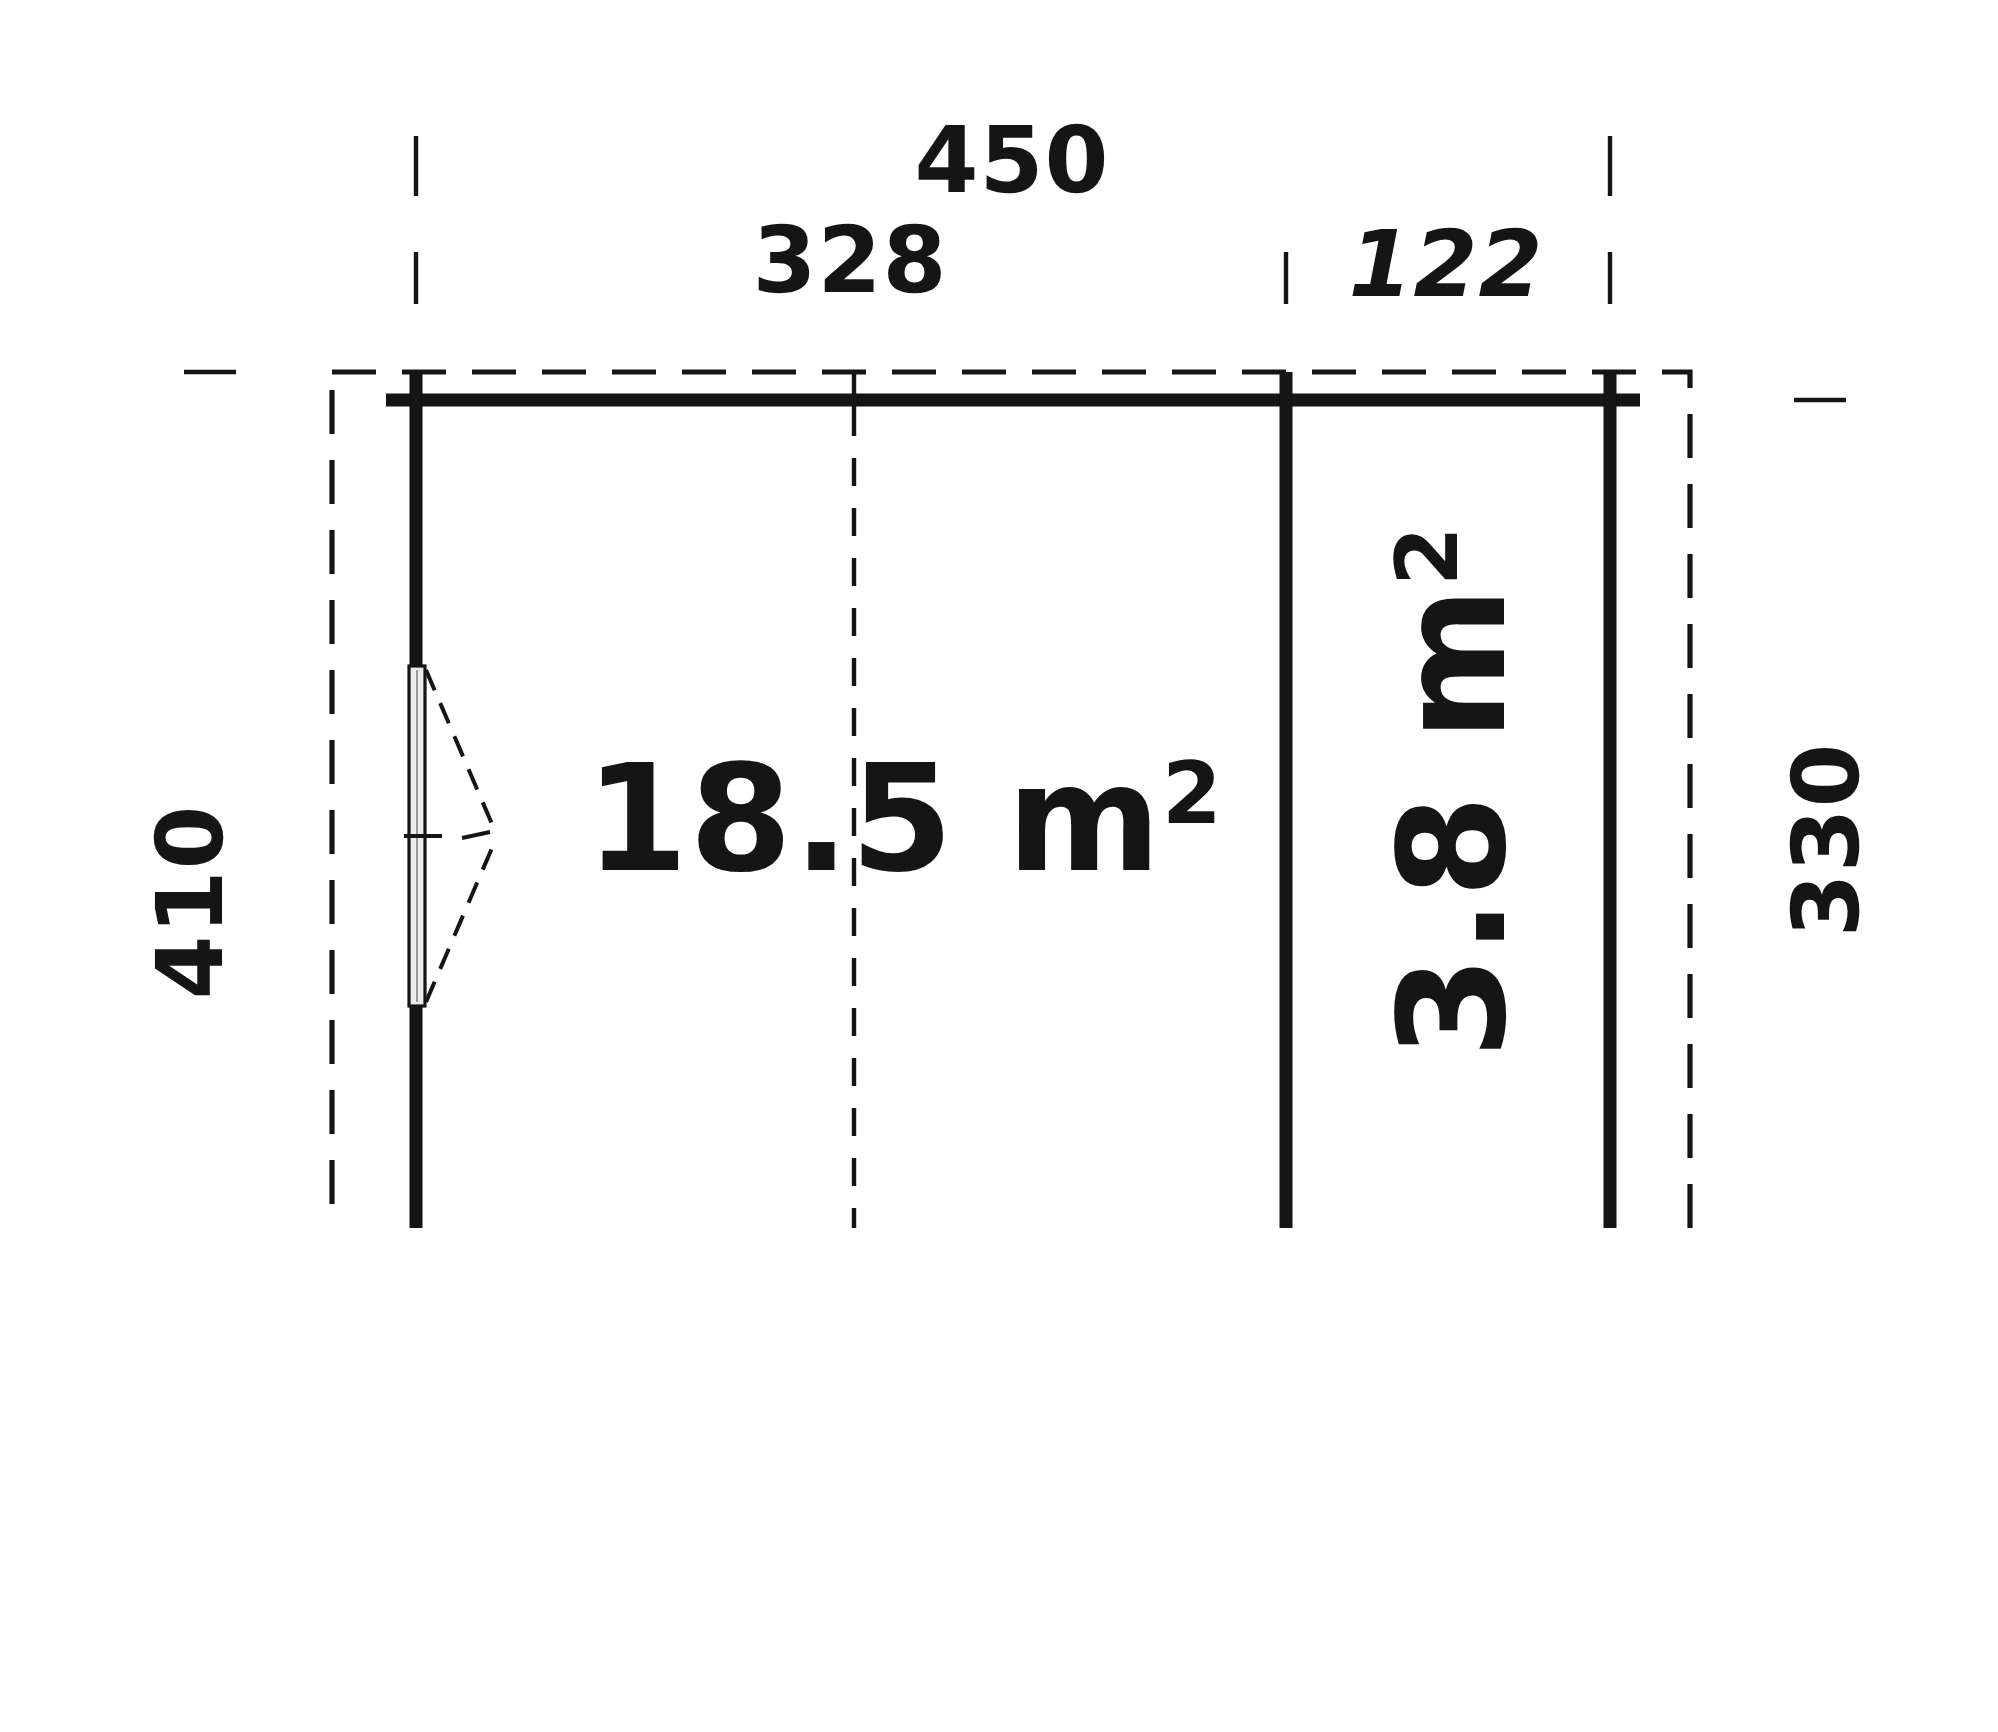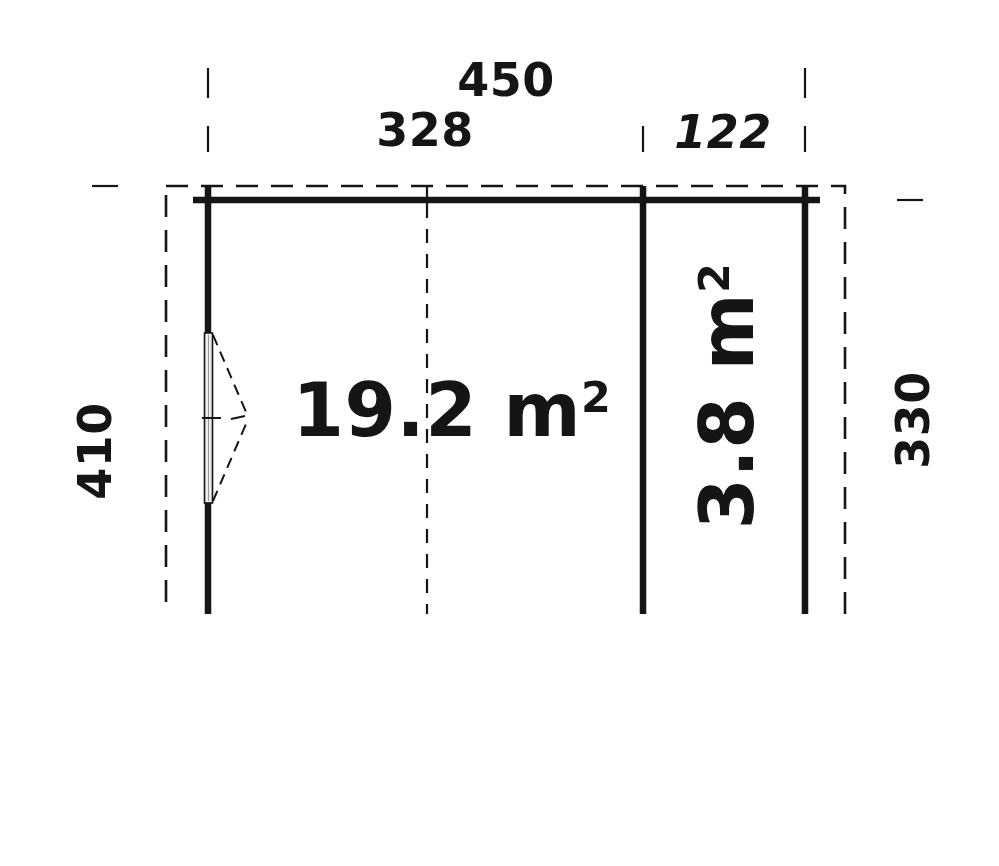--- a/index.html
+++ b/index.html
@@ -117,20 +117,20 @@
   <div class="label dim-label rot" style="left:95px; top:451px;">
     <span>410</span>
   </div>
 
   <div class="label dim-label rot" style="left:913px; top:420px;">
     <span>330</span>
   </div>
 
 
   <div class="label room-label" style="left:452px; top:410px;">
-    <span>19.2 m</span><span class="sup">2</span>
+    <span>18.5 m</span><span class="sup">2</span>
   </div>
 
   <div class="label room-label rot" style="left:727px; top:396px;">
     <span>3.8 m</span><span class="sup">2</span>
   </div>
 
 </div>
 
 </body></html>

